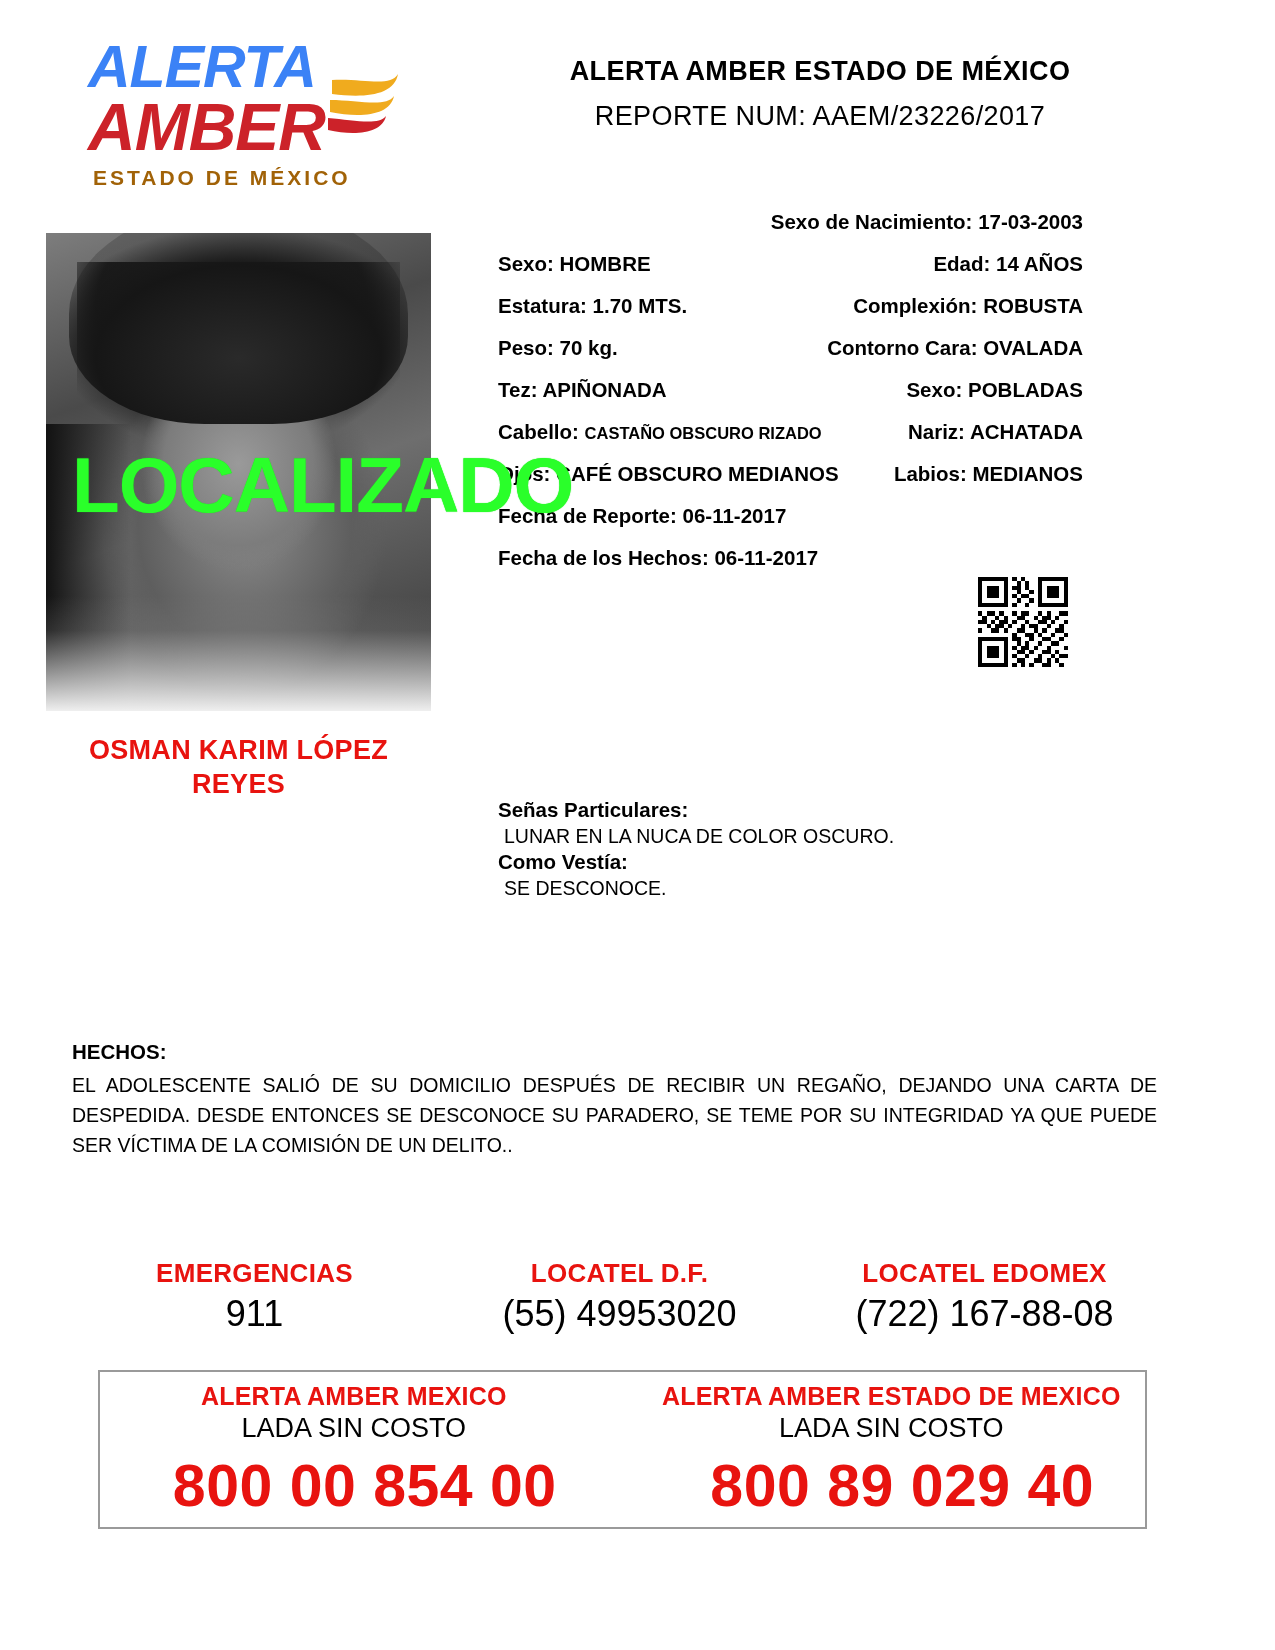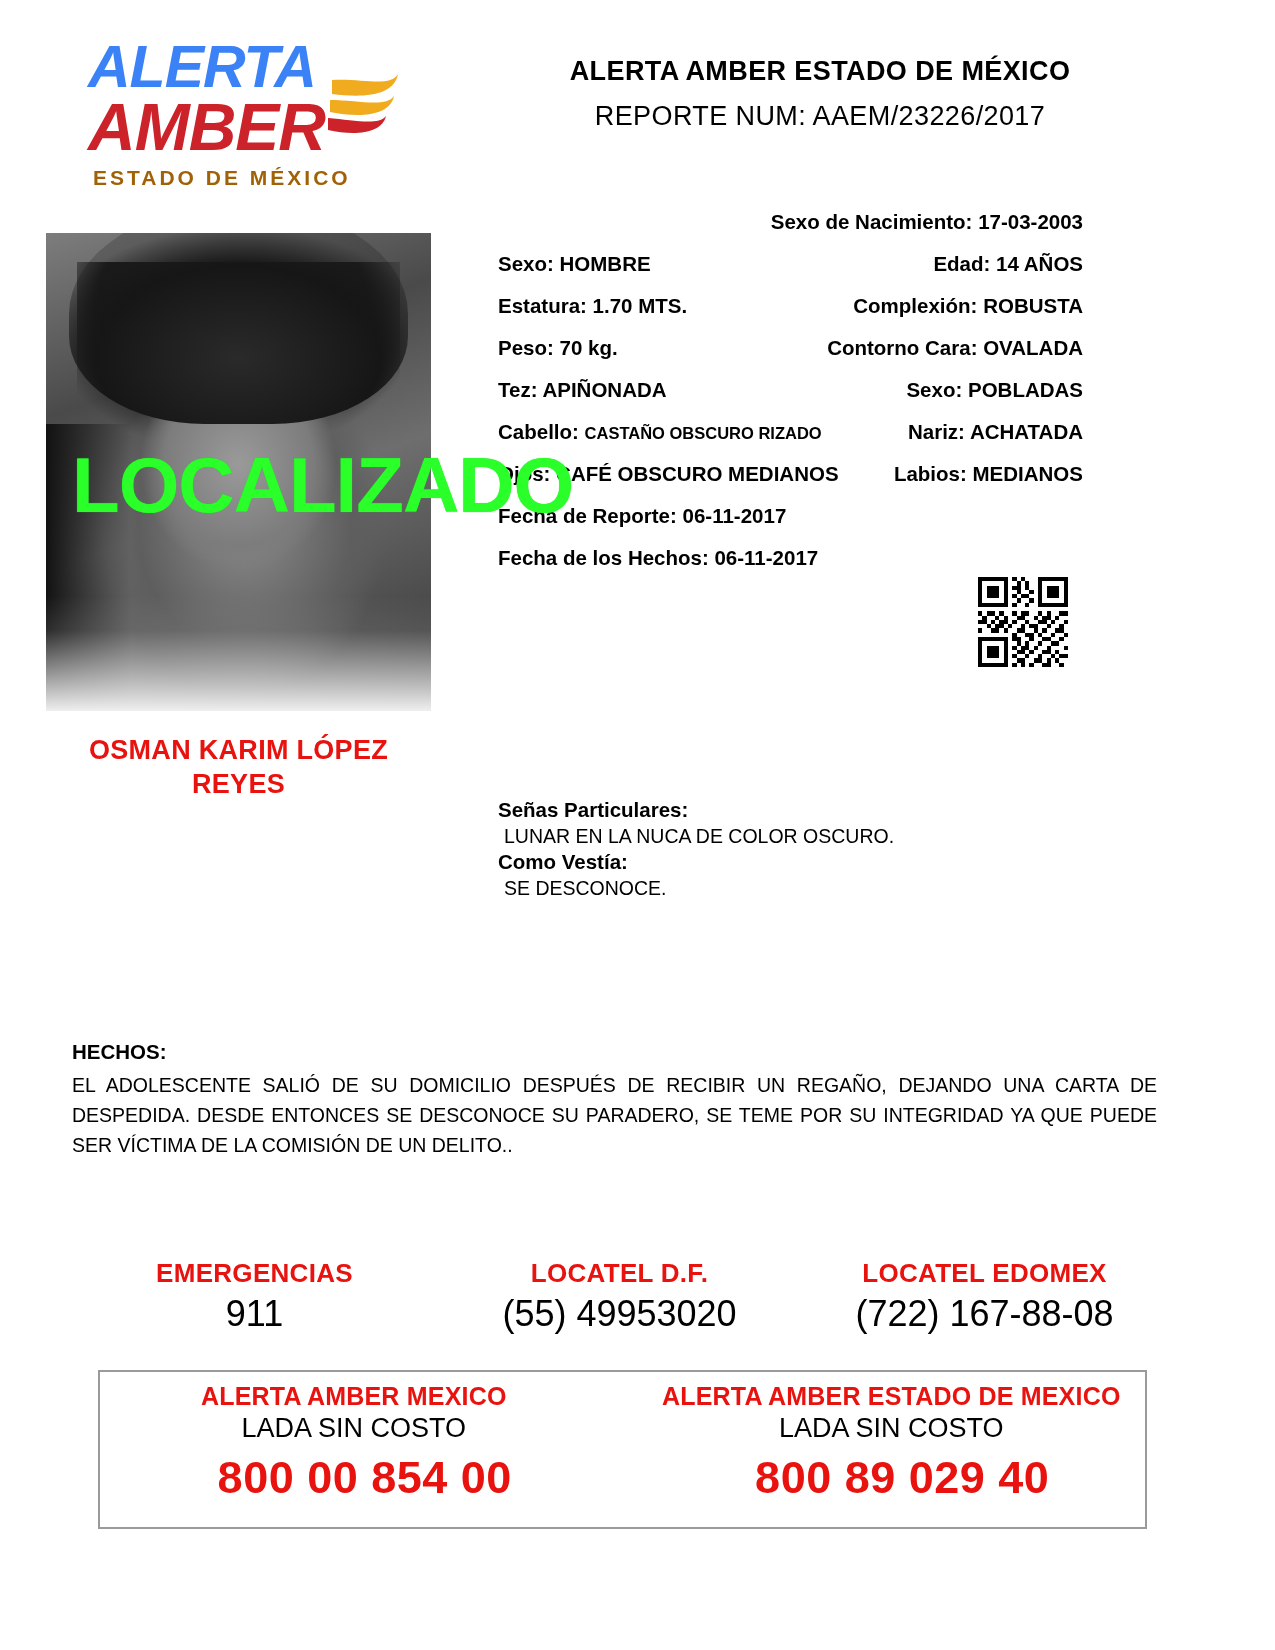--- a/index.html
+++ b/index.html
@@ -276,21 +276,21 @@
     font-size: 25px;
     letter-spacing: 0.2px;
   }
   .bb-sub {
     font-size: 27px;
     margin-top: 2px;
   }
   .bb-num {
     color: #e8130f;
     font-weight: bold;
-    font-size: 45px;
+    font-size: 59px;
     margin-top: 8px;
     letter-spacing: 0.5px;
     margin-left: 22px;
   }
 </style>
 </head>
 <body>
 
 <div class="page">
 

